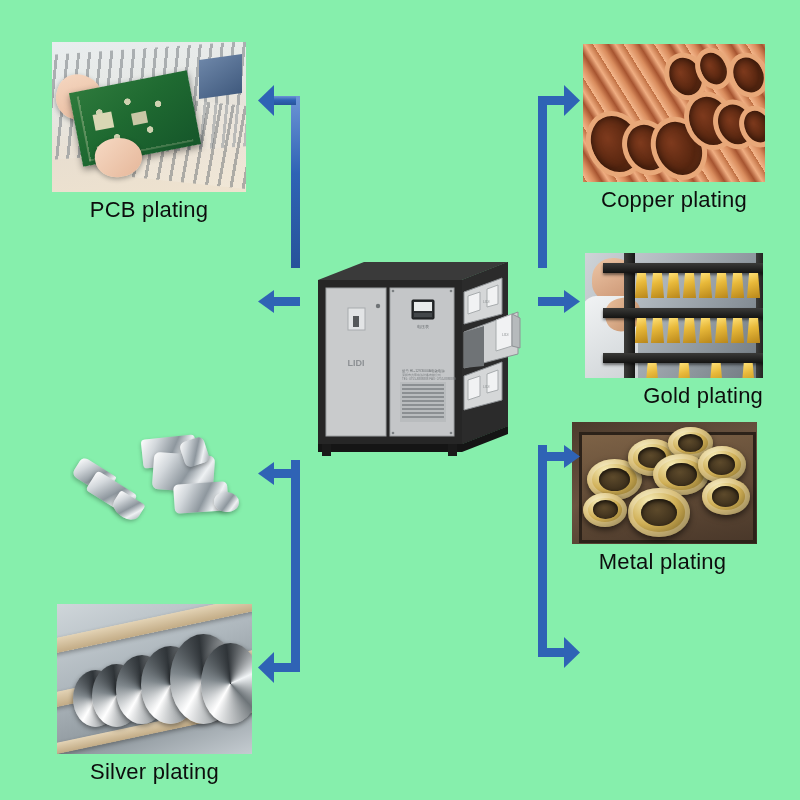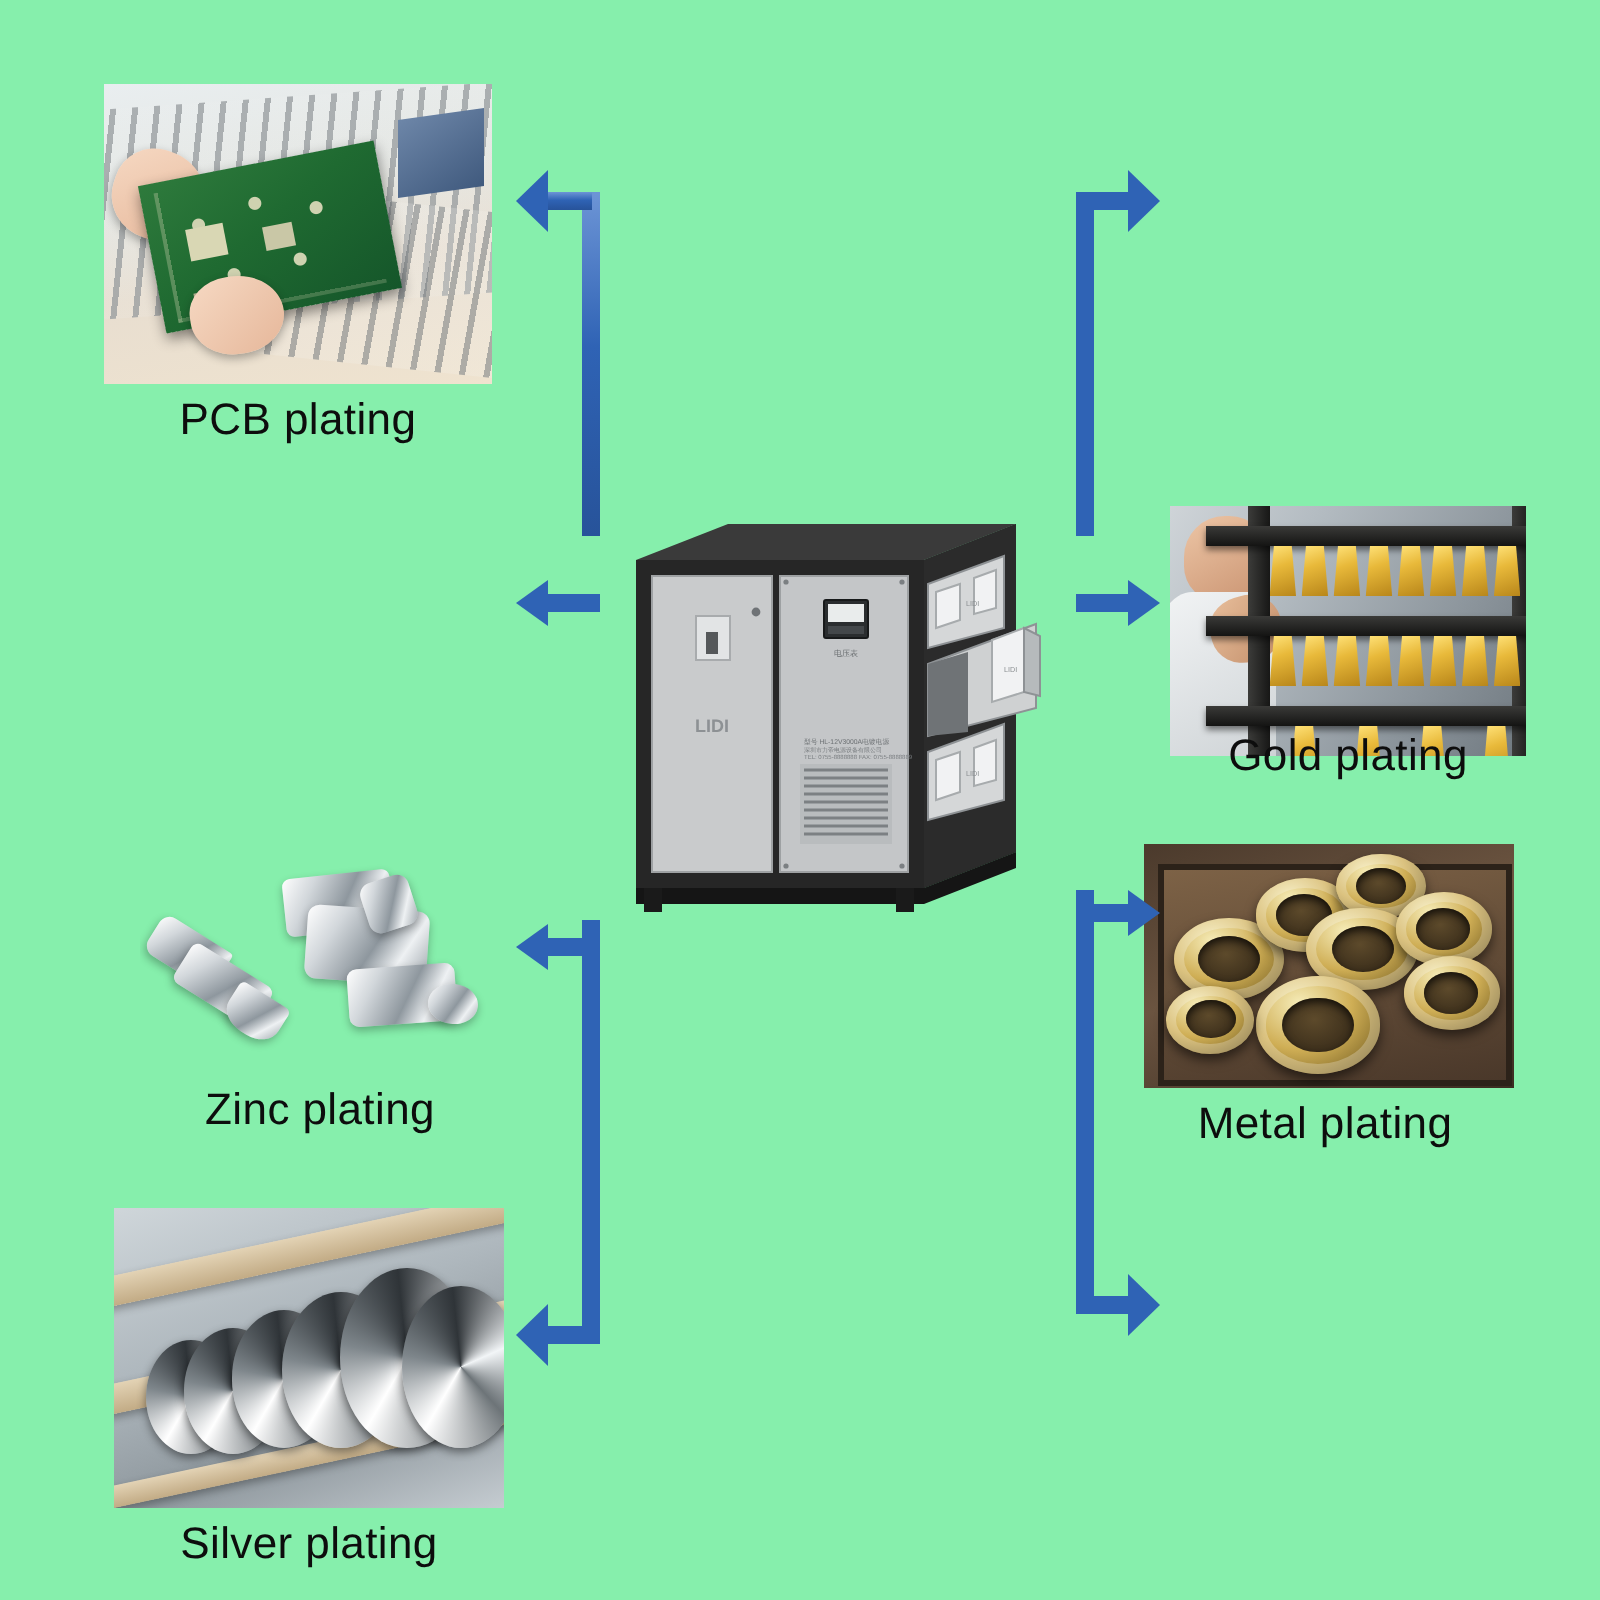--- a/index.html
+++ b/index.html
@@ -284,40 +284,56 @@
         <div class="zpart" style="left:2%;  top:32%; width:22%; height:20%; transform:rotate(32deg); border-radius:6px 2px 2px 6px;"></div>
         <div class="zpart" style="left:10%; top:46%; width:26%; height:21%; transform:rotate(32deg); border-radius:4px;"></div>
         <div class="zpart" style="left:24%; top:60%; width:16%; height:20%; transform:rotate(32deg); border-radius:3px 3px 45% 45%;"></div>
         <div class="zpart" style="left:40%; top:6%;  width:30%; height:26%; transform:rotate(-6deg); border-radius:4px;"></div>
         <div class="zpart" style="left:46%; top:22%; width:34%; height:34%; transform:rotate(4deg);  border-radius:6px;"></div>
         <div class="zpart" style="left:62%; top:8%;  width:14%; height:24%; transform:rotate(-18deg); border-radius:6px;"></div>
         <div class="zpart" style="left:58%; top:48%; width:30%; height:26%; transform:rotate(-4deg); border-radius:5px;"></div>
         <div class="zpart" style="left:80%; top:56%; width:14%; height:18%; transform:rotate(6deg); border-radius:50%;"></div>
       </div>
     </div>
-    <div class="caption" style="top:112px;">Zinc plating</div>
   </div>
 
   <div class="app-card" style="left:57px; top:604px; width:195px; height:185px;">
     <div class="photo" style="width:195px; height:150px;">
       <div class="art-silver">
         <div class="beam" style="top:8%;"></div>
         <div class="beam" style="top:44%;"></div>
         <div class="beam" style="top:78%; height:7%;"></div>
         <div class="ring" style="left:8%;  top:44%; width:17%; height:30%;"></div>
         <div class="ring" style="left:18%; top:40%; width:19%; height:34%;"></div>
         <div class="ring" style="left:30%; top:34%; width:21%; height:38%;"></div>
         <div class="ring" style="left:43%; top:28%; width:24%; height:44%;"></div>
         <div class="ring" style="left:58%; top:20%; width:28%; height:52%;"></div>
         <div class="ring" style="left:74%; top:26%; width:24%; height:46%;"></div>
       </div>
     </div>
     <div class="caption" style="top:155px;">Silver plating</div>
   </div>
 
+  <div class="app-card" style="left:583px; top:44px; width:182px; height:178px;">
+    <div class="photo" style="width:182px; height:138px;">
+      <div class="art-copper">
+        <div class="tubes"></div>
+        <div class="ell" style="left:2%;  top:48%; width:26%; height:42%;  transform:rotate(-26deg);"></div>
+        <div class="ell" style="left:22%; top:54%; width:21%; height:34%;  transform:rotate(-26deg);"></div>
+        <div class="ell" style="left:38%; top:52%; width:24%; height:40%;  transform:rotate(-26deg);"></div>
+        <div class="ell" style="left:56%; top:34%; width:22%; height:36%;  transform:rotate(-26deg);"></div>
+        <div class="ell" style="left:72%; top:40%; width:18%; height:30%;  transform:rotate(-26deg);"></div>
+        <div class="ell" style="left:45%; top:6%;  width:17%; height:28%;  transform:rotate(-26deg);"></div>
+        <div class="ell" style="left:62%; top:2%;  width:14%; height:24%;  transform:rotate(-26deg);"></div>
+        <div class="ell" style="left:80%; top:6%;  width:16%; height:26%;  transform:rotate(-26deg);"></div>
+        <div class="ell" style="left:86%; top:44%; width:14%; height:24%;  transform:rotate(-26deg);"></div>
+      </div>
+    </div>
+    <div class="caption" style="top:143px;">Copper plating</div>
+  </div>
 
   <div class="app-card" style="left:585px; top:253px; width:178px; height:165px;">
     <div class="photo" style="width:178px; height:125px;">
       <div class="art-gold">
         <div class="worker-head"></div>
         <div class="worker-body"></div>
         <div class="worker-hand"></div>
         <div class="rackpost" style="left:22%;"></div>
         <div class="rackpost" style="left:96%;"></div>
         <div class="rackbar" style="top:8%;"></div>
@@ -338,21 +354,21 @@
         <div class="ing" style="left:73%; top:52%;"></div>
         <div class="ing" style="left:82%; top:52%;"></div>
         <div class="ing" style="left:91%; top:52%;"></div>
         <div class="rackbar" style="top:80%;"></div>
         <div class="ing" style="left:34%; top:88%;"></div>
         <div class="ing" style="left:52%; top:88%;"></div>
         <div class="ing" style="left:70%; top:88%;"></div>
         <div class="ing" style="left:88%; top:88%;"></div>
       </div>
     </div>
-    <div class="caption" style="top:112px;">Gold plating</div>
+    <div class="caption" style="top:130px;text-align:right;">Gold plating</div>
   </div>
 
   <div class="app-card" style="left:572px; top:422px; width:181px; height:163px;">
     <div class="photo" style="width:185px; height:122px;">
       <div class="art-metal">
         <div class="tray"></div>
         <div class="bring" style="left:8%;  top:30%; width:30%; height:34%;"></div>
         <div class="bring" style="left:30%; top:14%; width:27%; height:30%;"></div>
         <div class="bring" style="left:52%; top:4%;  width:24%; height:26%;"></div>
         <div class="bring" style="left:44%; top:26%; width:30%; height:34%;"></div>

